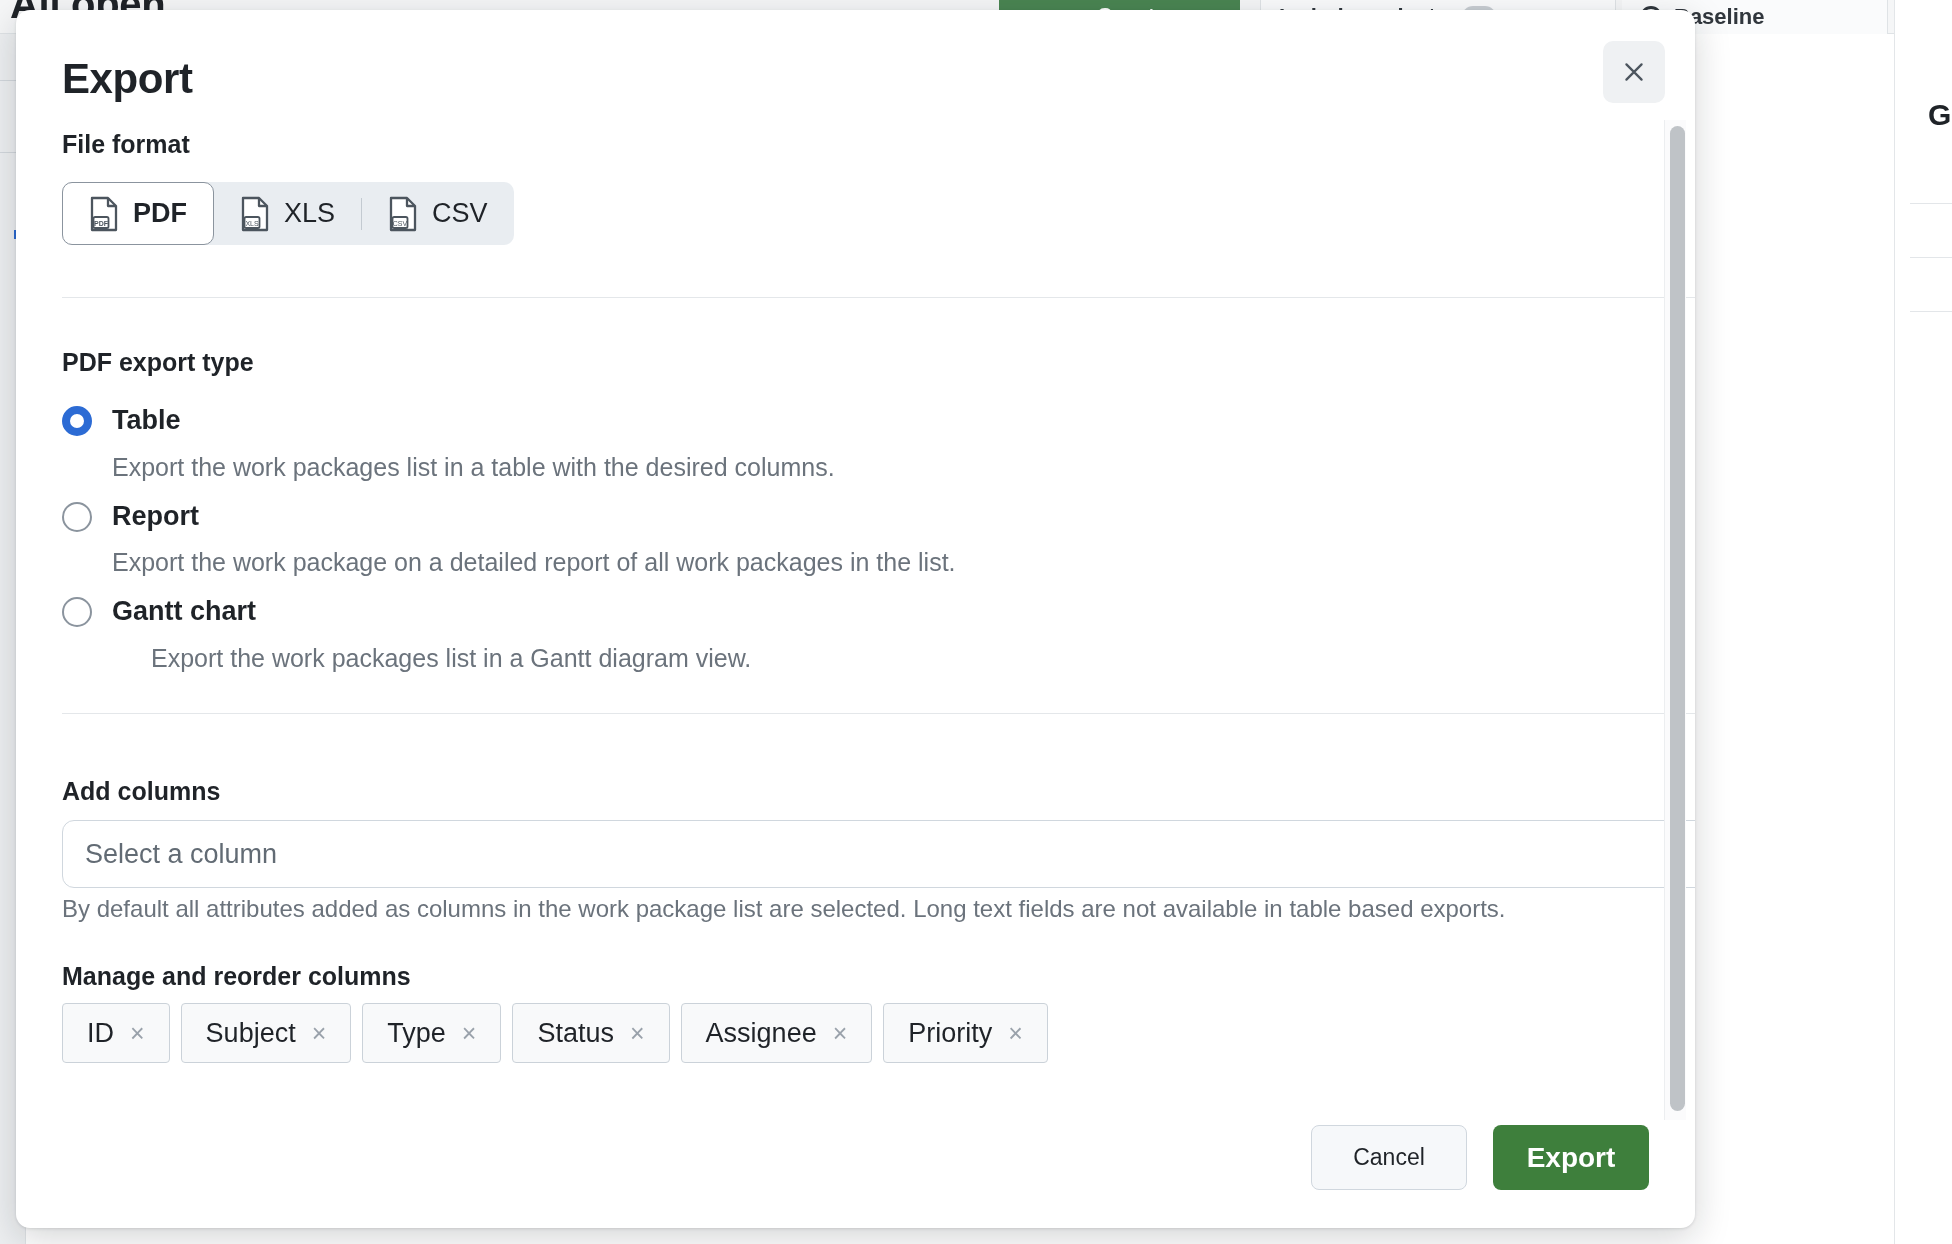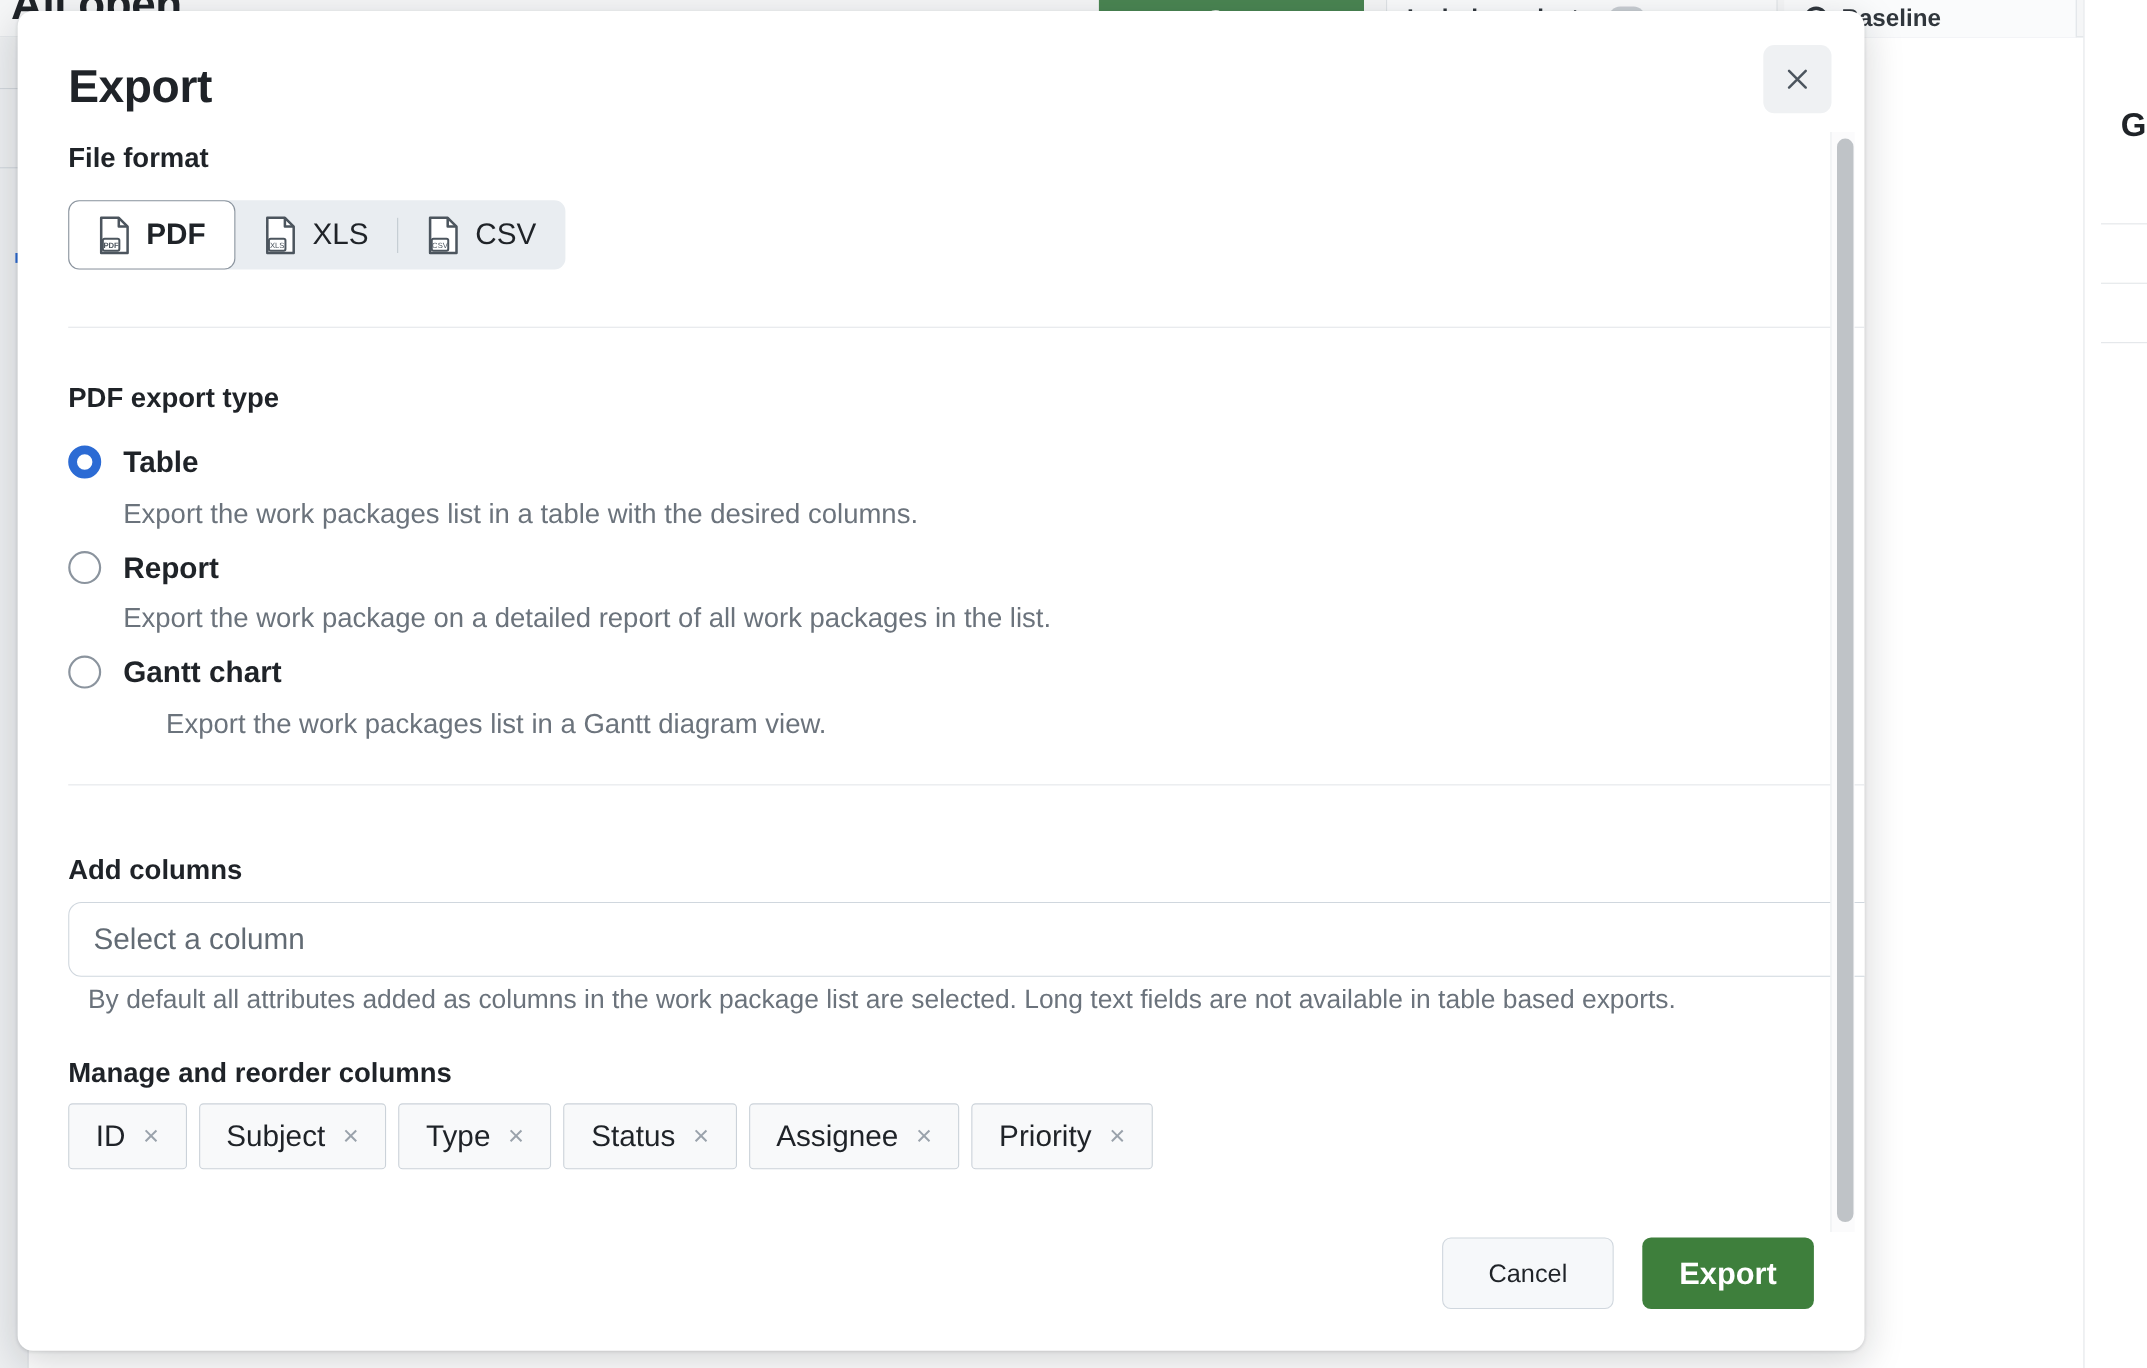--- a/index.html
+++ b/index.html
@@ -231,21 +231,21 @@
   }
   #hr-1 { top: 287px; }
   #hr-2 { top: 703px; }
 
   #pdf-type-label { position: absolute; left: 46px; top: 338px; }
 
   .radio-row {
     position: absolute;
     left: 46px;
     display: flex;
-    align-items: flex-start;
+    align-items: flex-end;
     gap: 20px;
     cursor: pointer;
   }
   .radio {
     width: 30px; height: 30px;
     border-radius: 50%;
     border: 2px solid #8b949e;
     background: #ffffff;
     flex: none;
     position: relative;
@@ -295,21 +295,21 @@
   #column-select-caret {
     width: 0; height: 0;
     border-left: 11px solid transparent;
     border-right: 11px solid transparent;
     border-top: 12px solid #5b636c;
     margin-right: 6px;
   }
 
   #add-columns-help {
     position: absolute;
-    left: 64px; top: 885px;
+    left: 46px; top: 885px;
     font-size: 24px;
     color: #6b737c;
     white-space: nowrap;
   }
 
   #manage-columns-label { position: absolute; left: 46px; top: 952px; }
 
   #chips {
     position: absolute;
     left: 46px; top: 993px;

